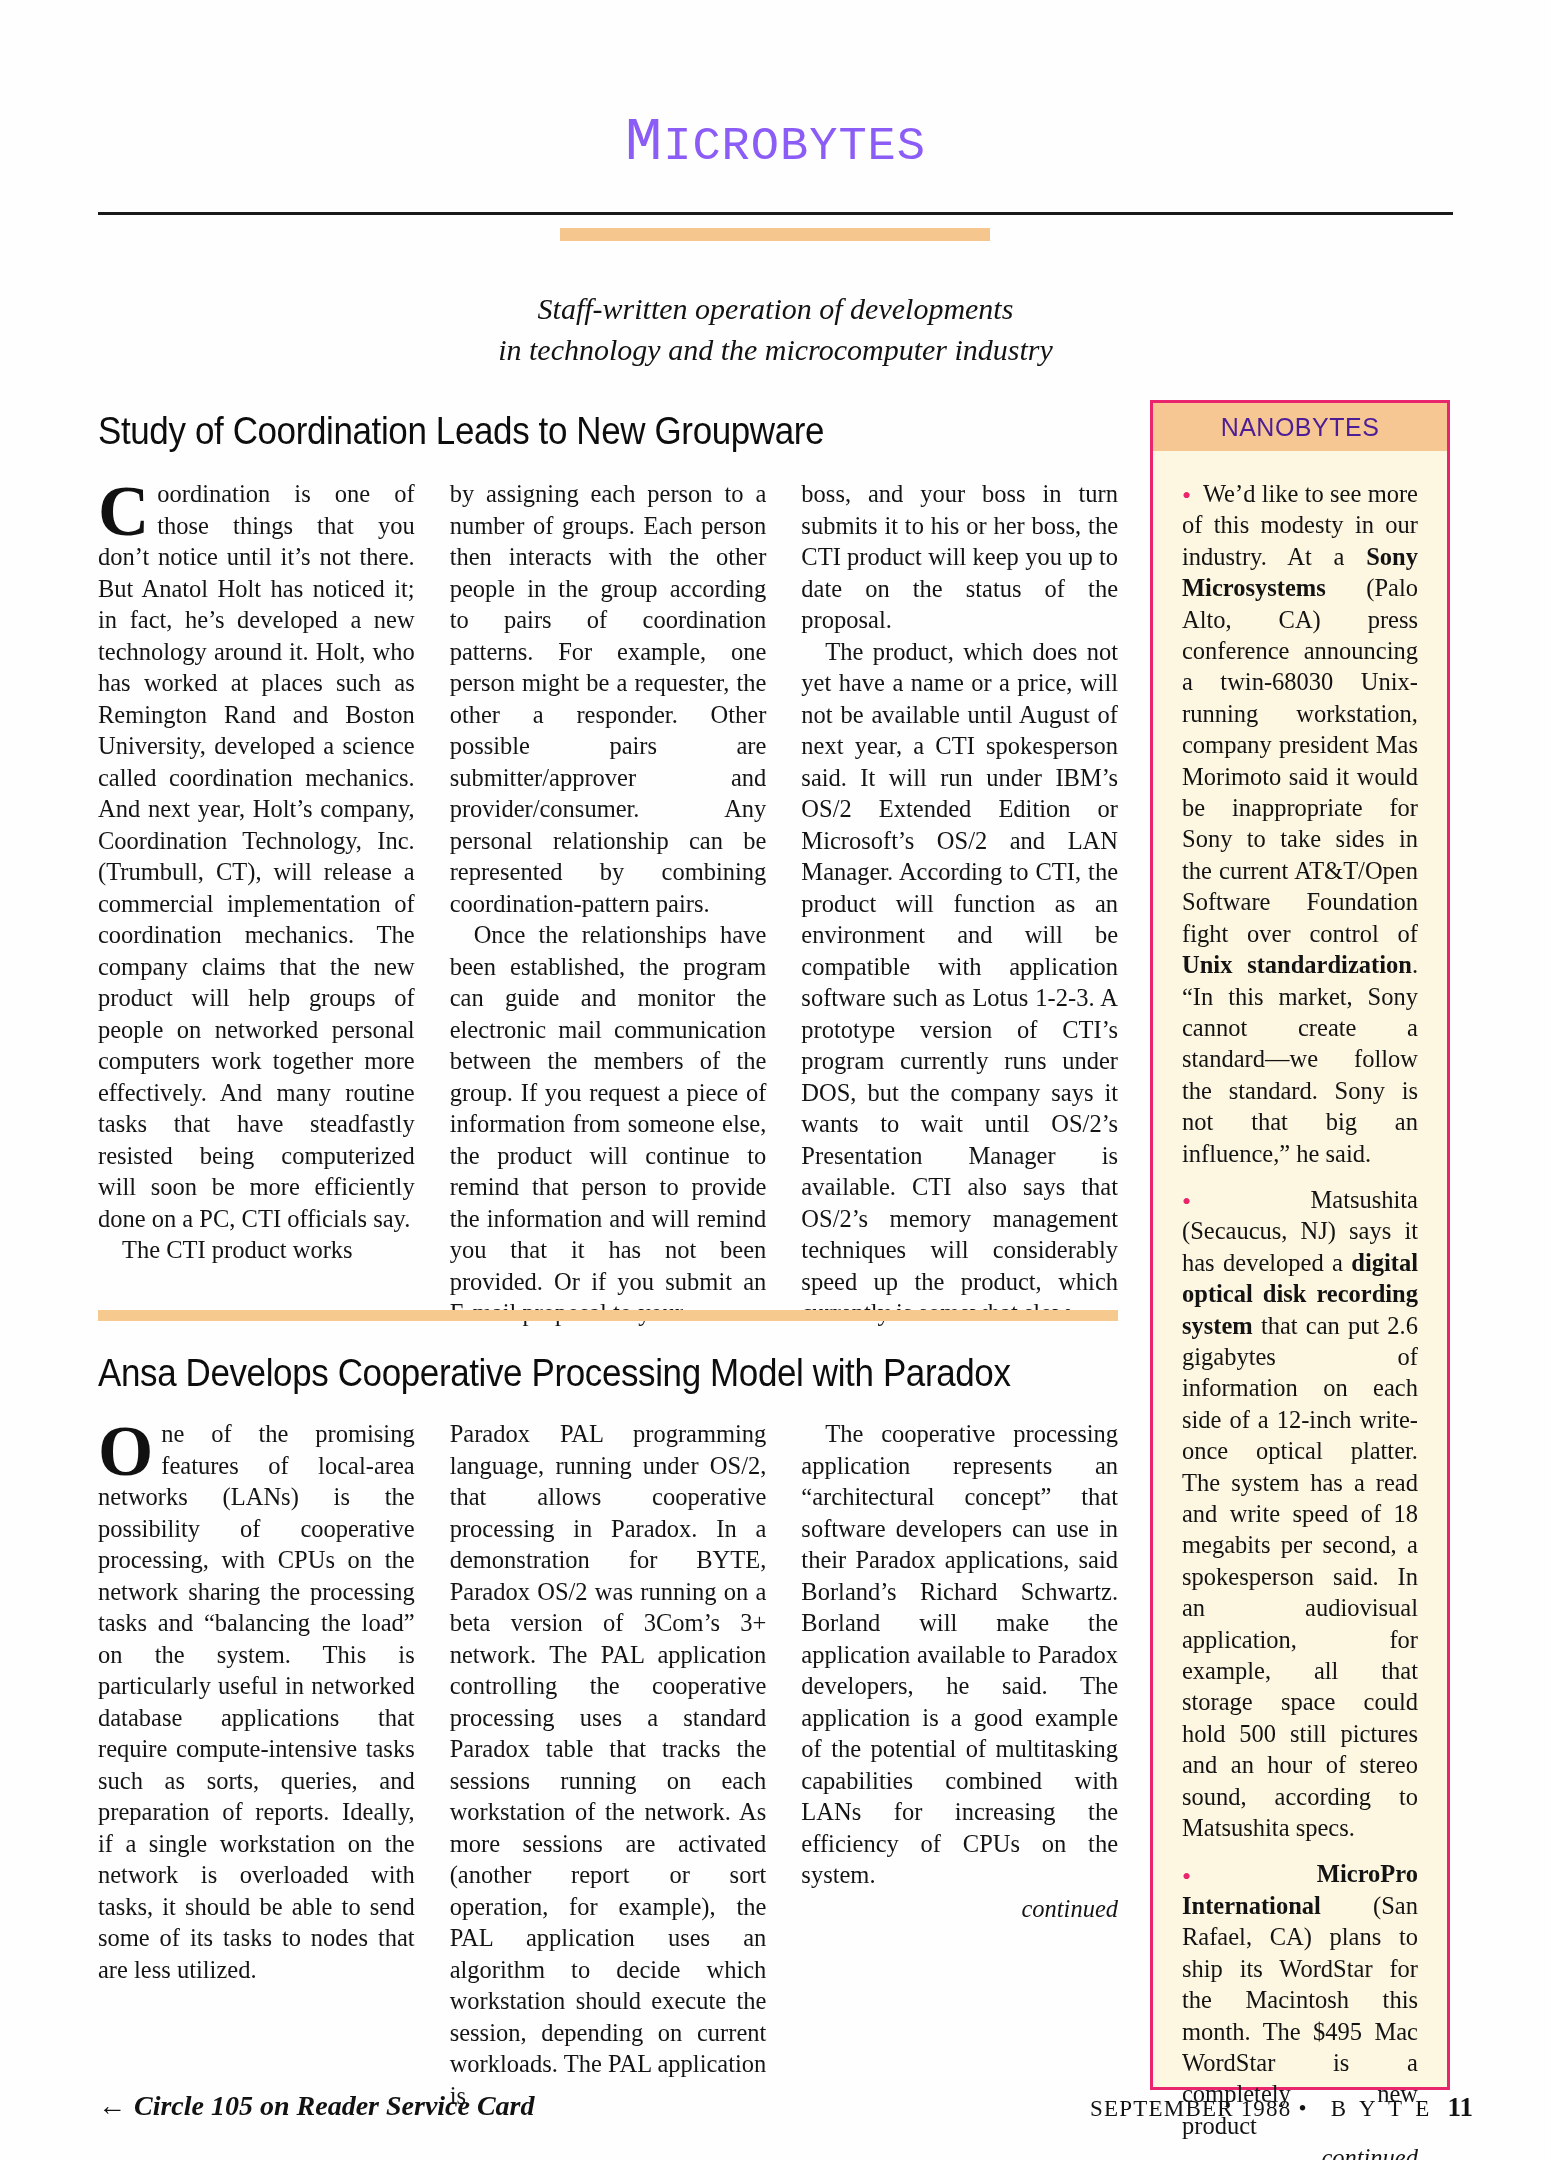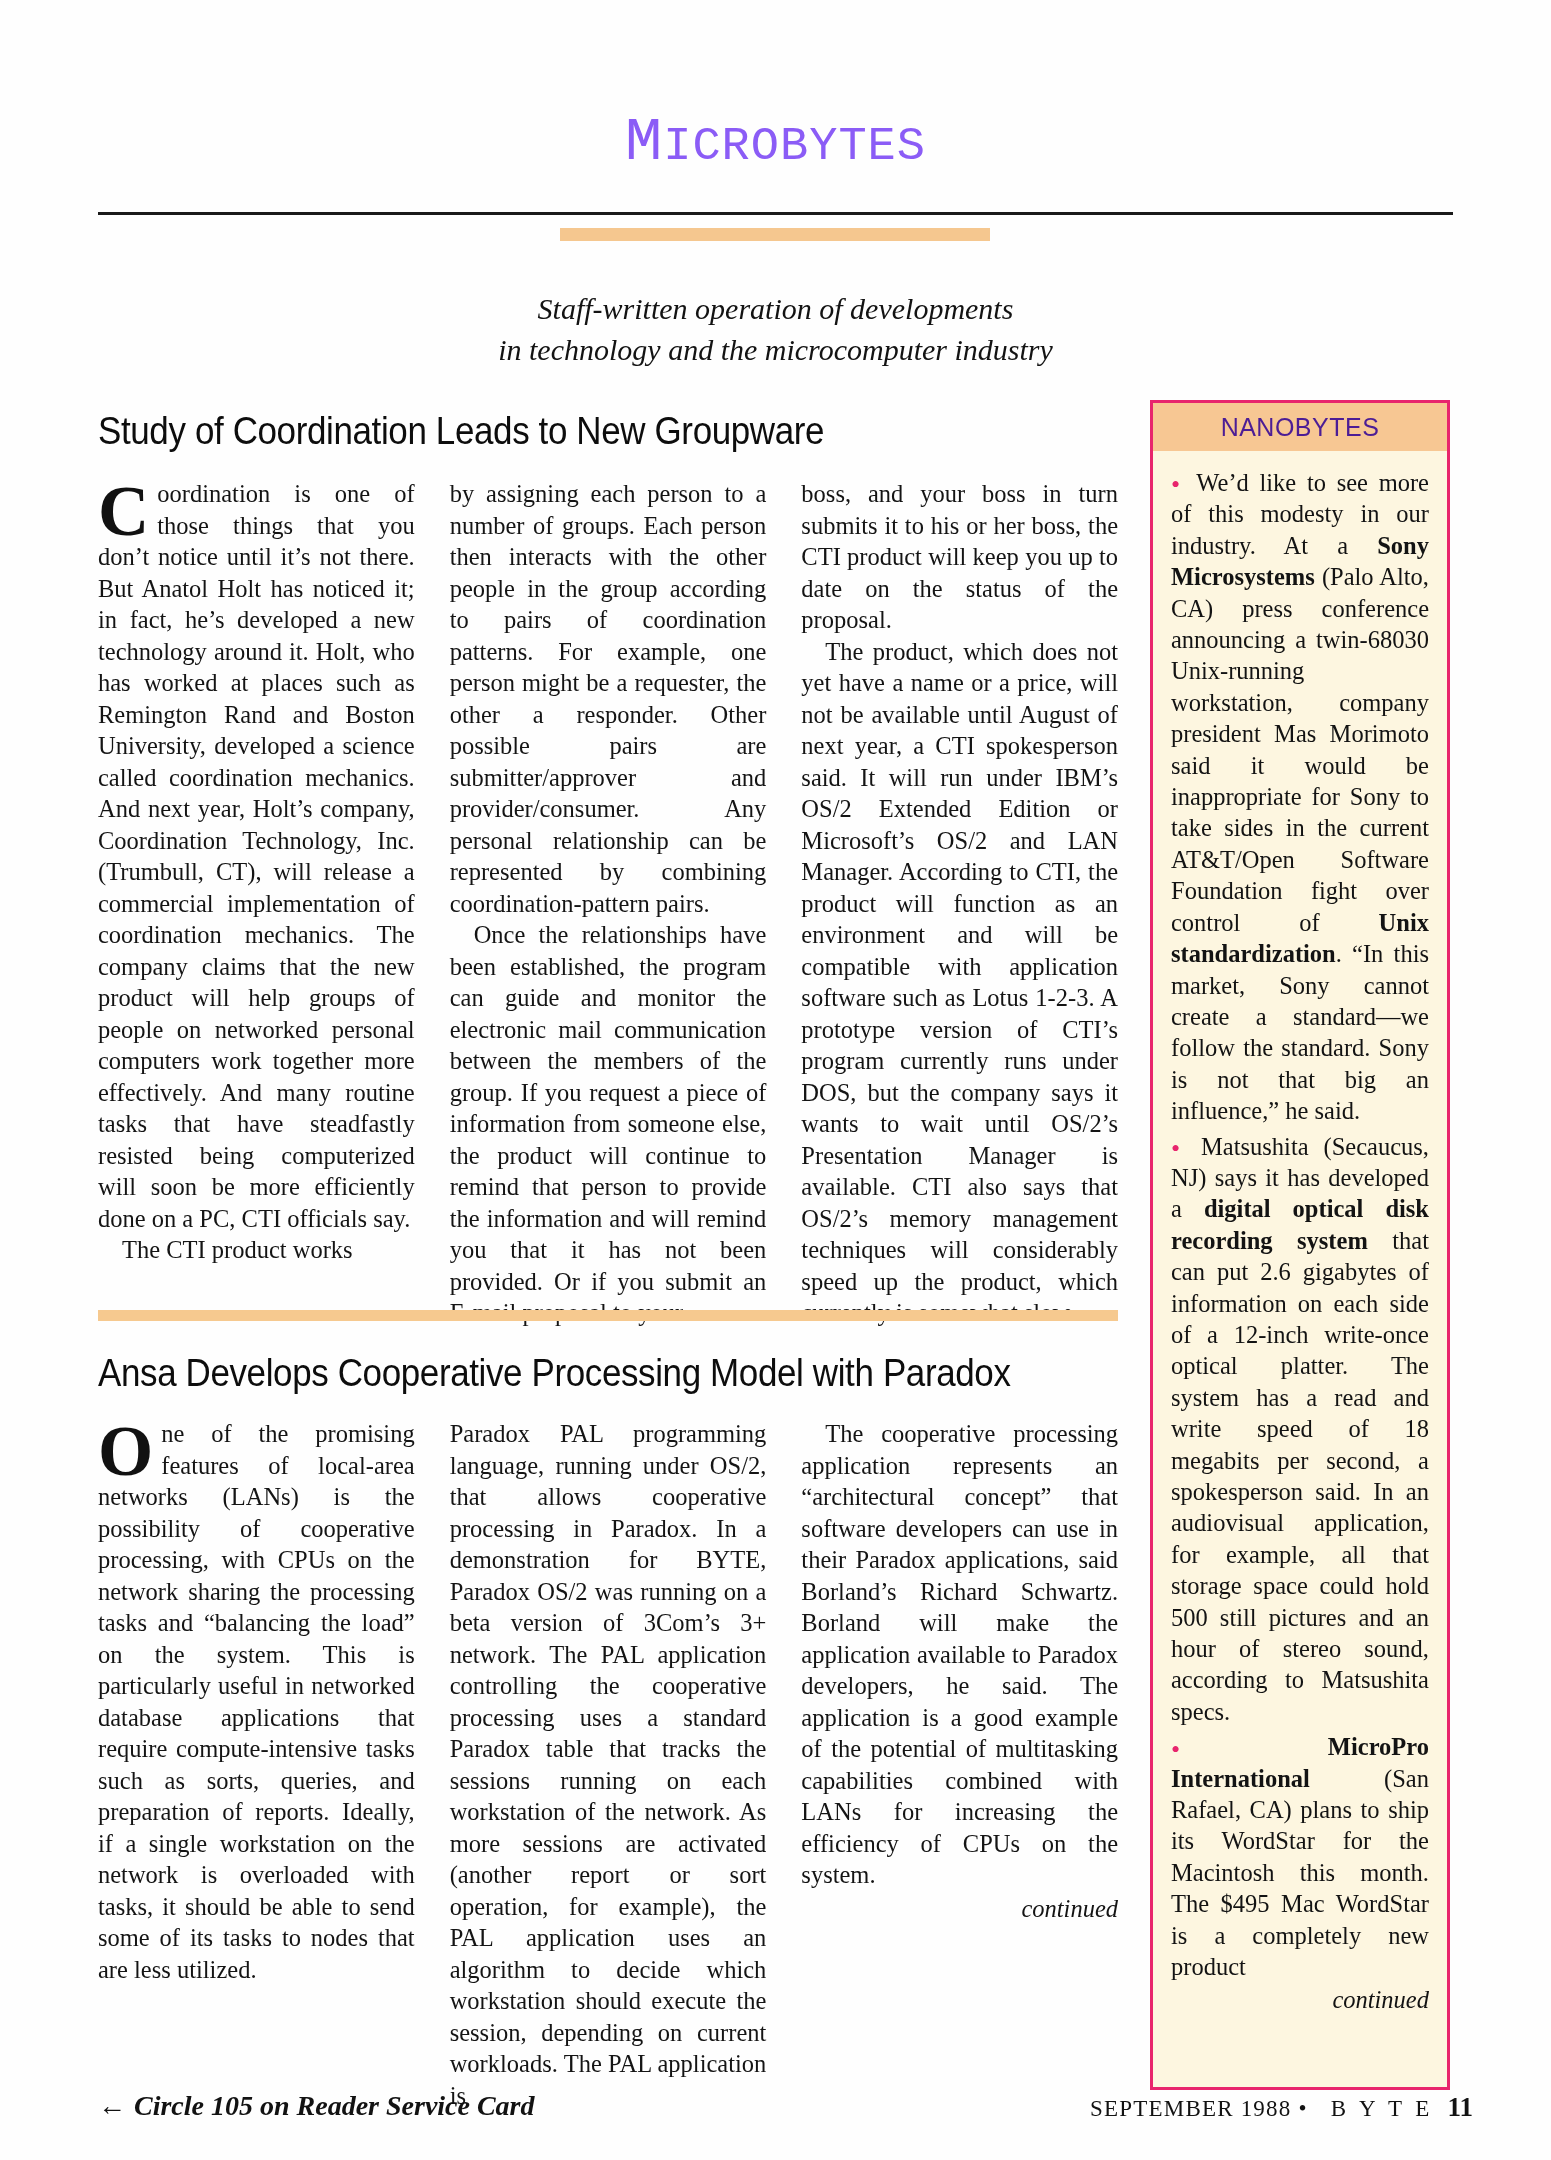--- a/index.html
+++ b/index.html
@@ -161,21 +161,21 @@
     color: #4c1d95;
   }
   .nanobox-body {
     padding: 12px 14px 8px 14px;
     font-size: 24.5px;
     line-height: 31.4px;
     text-align: justify;
     color: #131313;
   }
   .nanobox-body p {
-    margin: 4px;
+    margin: 15px;
     text-indent: 0;
   }
   .bullet {
     color: #e8256d;
     font-size: 26px;
     line-height: 0;
     vertical-align: middle;
     padding-right: 6px;
   }
   .nanobox-body b { font-weight: 700; }

